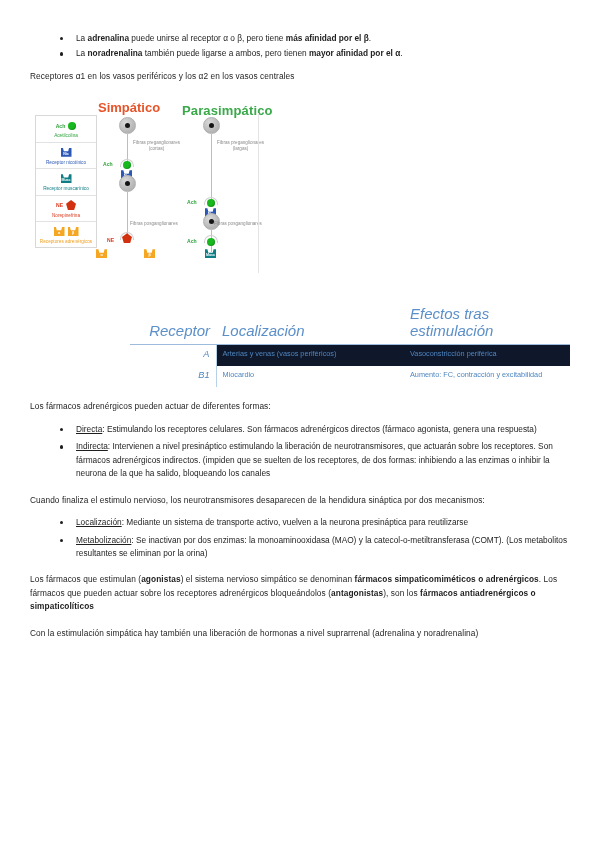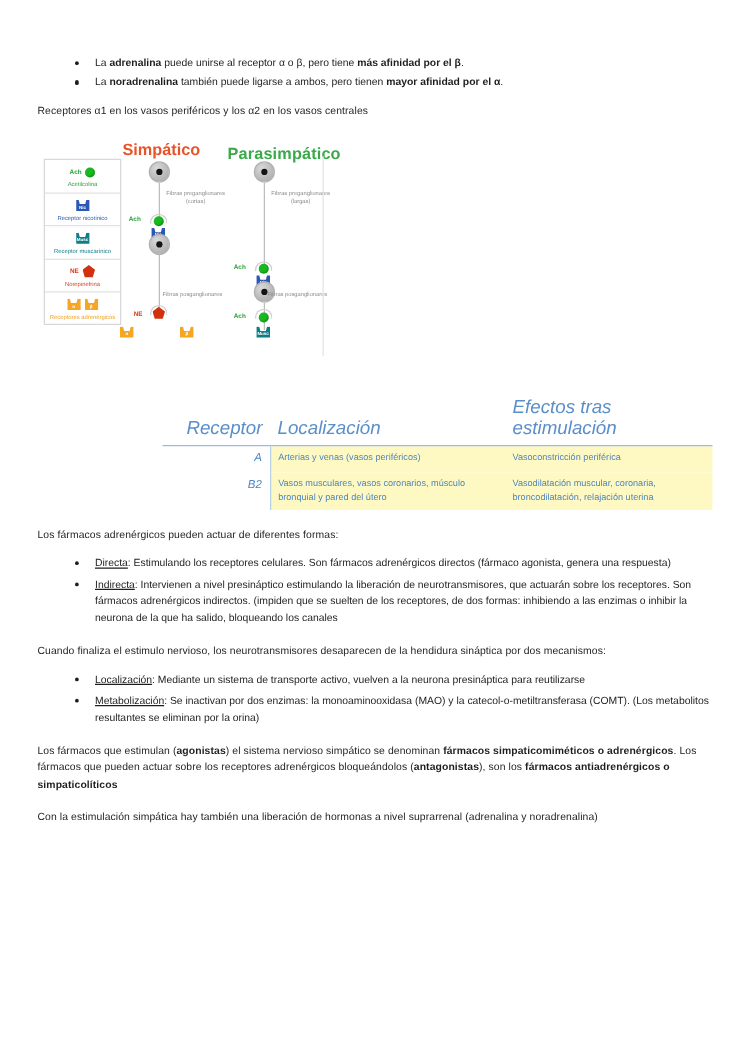--- a/index.html
+++ b/index.html
@@ -10,21 +10,21 @@
   body {
     width: 599px;
     height: 848px;
     font-family: "Liberation Sans", sans-serif;
     color: #1a1a1a;
     position: relative;
     overflow: hidden;
   }
   .page {
     position: absolute;
-    left: 0; top: 16px;
+    left: 0; top: 4px;
     width: 599px;
     height: 612px;
     box-sizing: border-box;
     padding: 28px 30px 0 30px;
   }
 
   
   .para {
     font-size: 8.3px;
     line-height: 1.62;
@@ -242,21 +242,21 @@
     line-height: 1.42;
   }
   .recept-table td.col-rec {
     text-align: right;
     font-style: italic;
     font-size: 9.2px;
     color: #4e86bf;
     background: #ffffff !important;
     padding-top: 3px;
   }
-  .recept-table tr.band td { background: #fef9c3; }
+  .recept-table tr.band td { background: #0f172a; }
   .recept-table tr.plain td { background: #ffffff; }
   .recept-table tr.plain td.col-loc,
   .recept-table tr.plain td.col-eff { background: #ffffff; }
   .recept-table tbody tr td.col-loc { border-left: 1px solid #b7d2e8; }
 </style>
 </head>
 <body>
 
 <div class="page">
 
@@ -390,24 +390,24 @@
         <th class="col-loc">Localización</th>
         <th class="col-eff">Efectos tras estimulación</th>
       </tr>
     </thead>
     <tbody>
       <tr class="band">
         <td class="col-rec">A</td>
         <td class="col-loc">Arterias y venas (vasos periféricos)</td>
         <td class="col-eff">Vasoconstricción periférica</td>
       </tr>
-      <tr class="band">
-        <td class="col-rec">B2</td>
-        <td class="col-loc">Vasos musculares, vasos coronarios, músculo bronquial y pared del útero</td>
-        <td class="col-eff">Vasodilatación muscular, coronaria, broncodilatación, relajación uterina</td>
+      <tr class="plain">
+        <td class="col-rec">B1</td>
+        <td class="col-loc">Miocardio</td>
+        <td class="col-eff">Aumento: FC, contracción y excitabilidad</td>
       </tr>
     </tbody>
   </table>
 
   <div class="para gap-top">Los fármacos adrenérgicos pueden actuar de diferentes formas:</div>
 
   <ul class="bullets tight" style="margin-top:9px;">
     <li>
       <span><span class="u">Directa</span>: Estimulando los receptores celulares. Son fármacos adrenérgicos directos (fármaco agonista, genera una respuesta)</span>
     </li>

